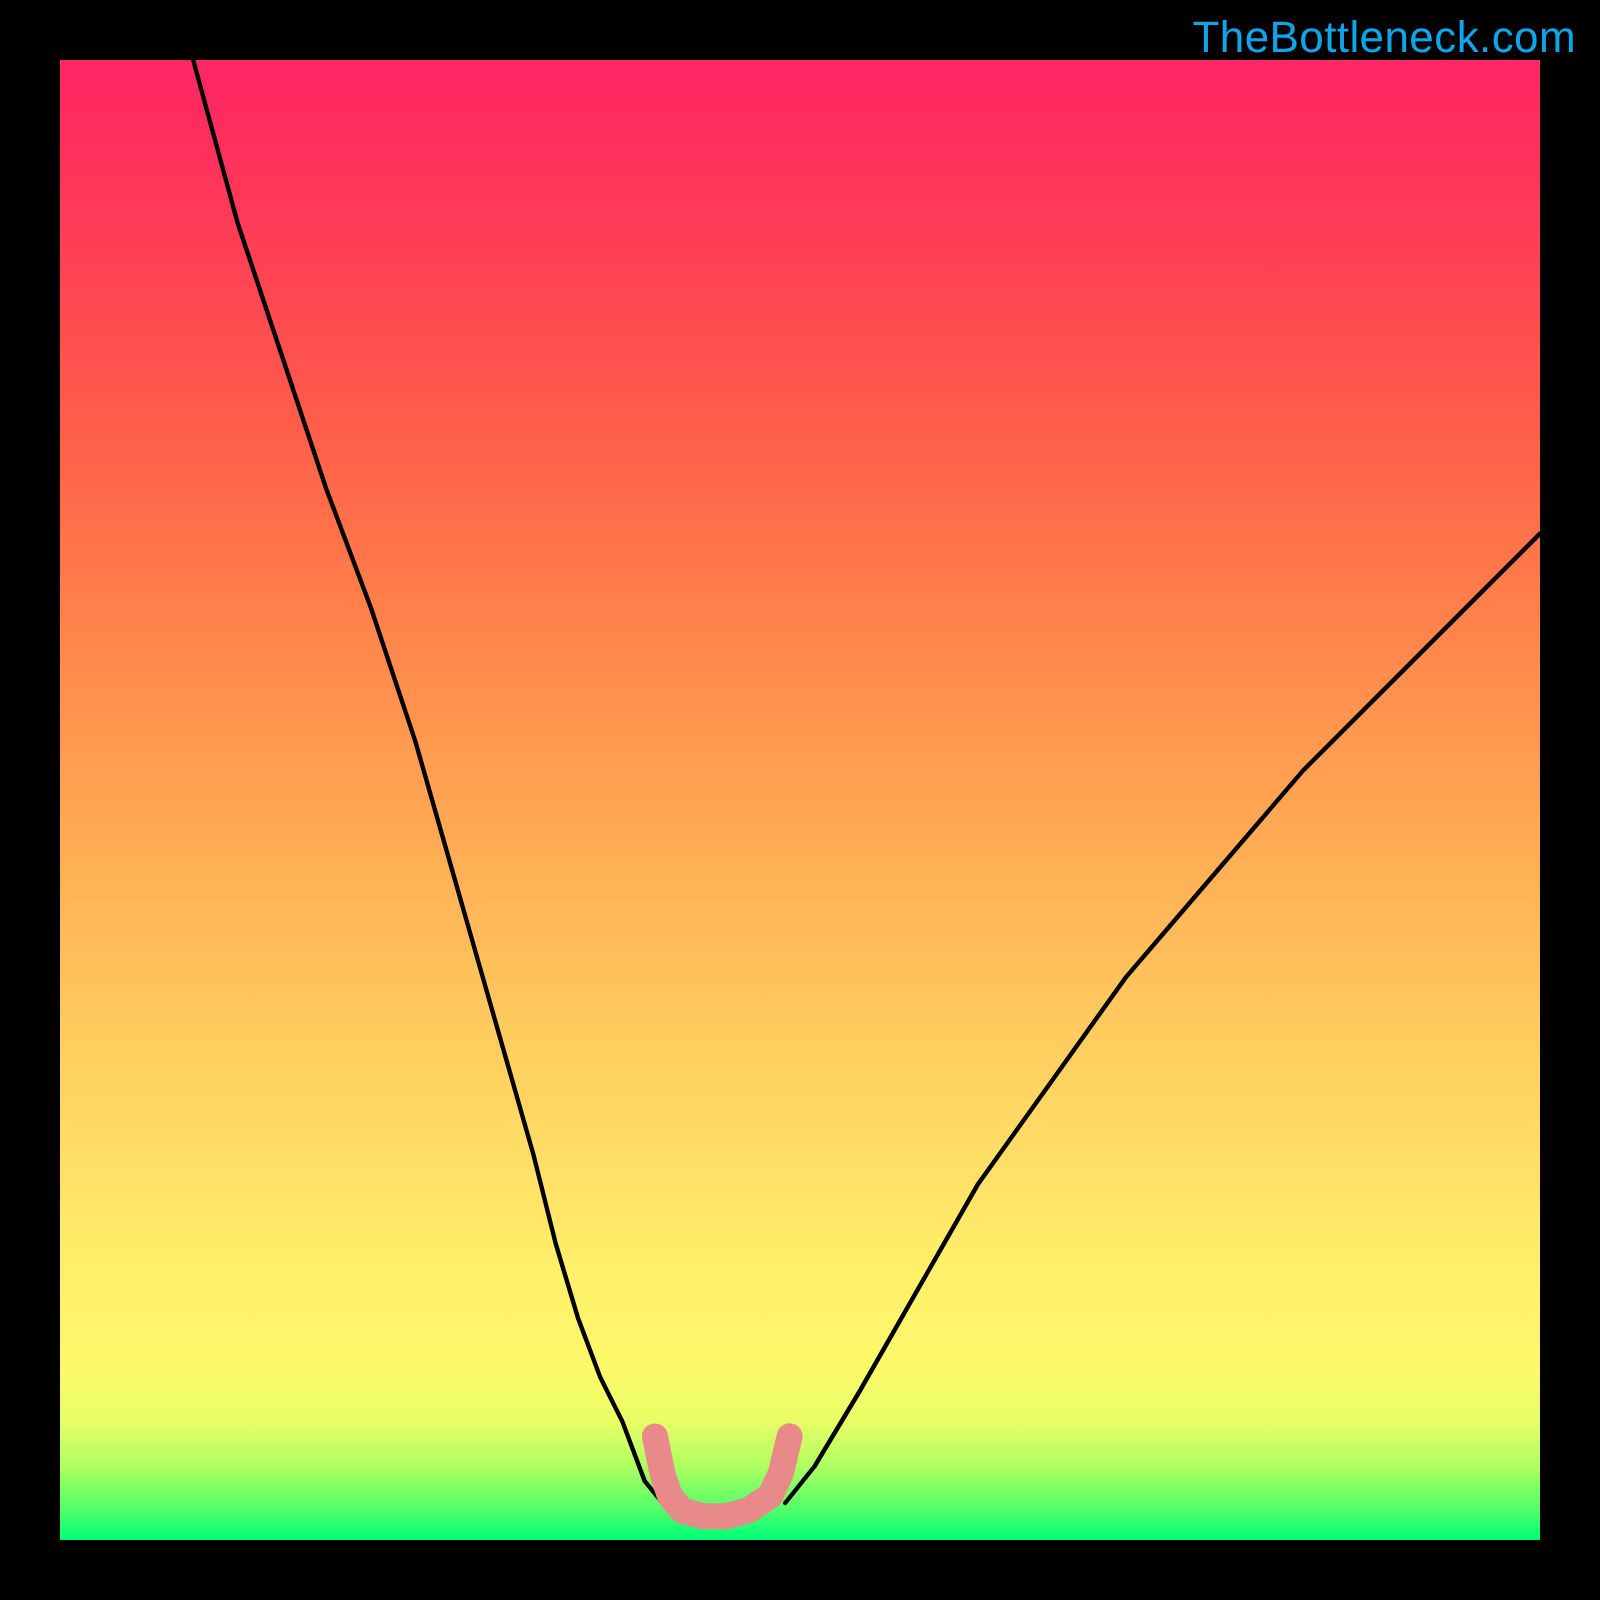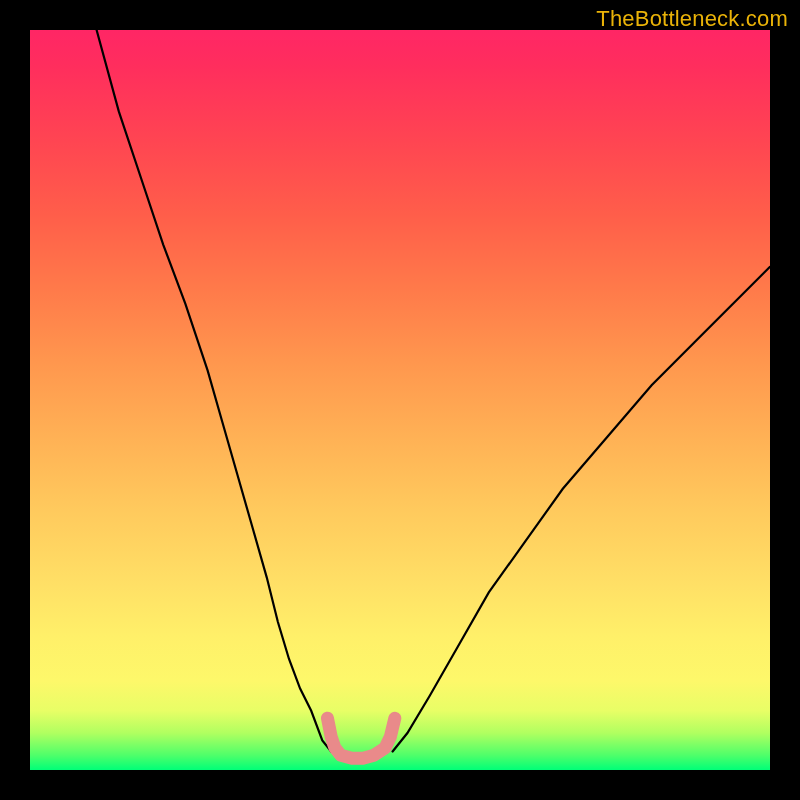--- a/index.html
+++ b/index.html
@@ -40,21 +40,21 @@
       #ff5e4a 75%,
       #ff4552 85%,
       #ff2e5d 95%,
       #ff2665 100%
     );
   }
   .watermark {
     position: absolute;
     top: 6px;
     right: 12px;
-    color: #eab308;
+    color: #0ea5e9;
     font-size: 22px;
     letter-spacing: 0.2px;
     font-weight: 500;
     pointer-events: none;
     user-select: none;
   }
   svg.curves {
     position: absolute;
     left: 0;
     top: 0;

